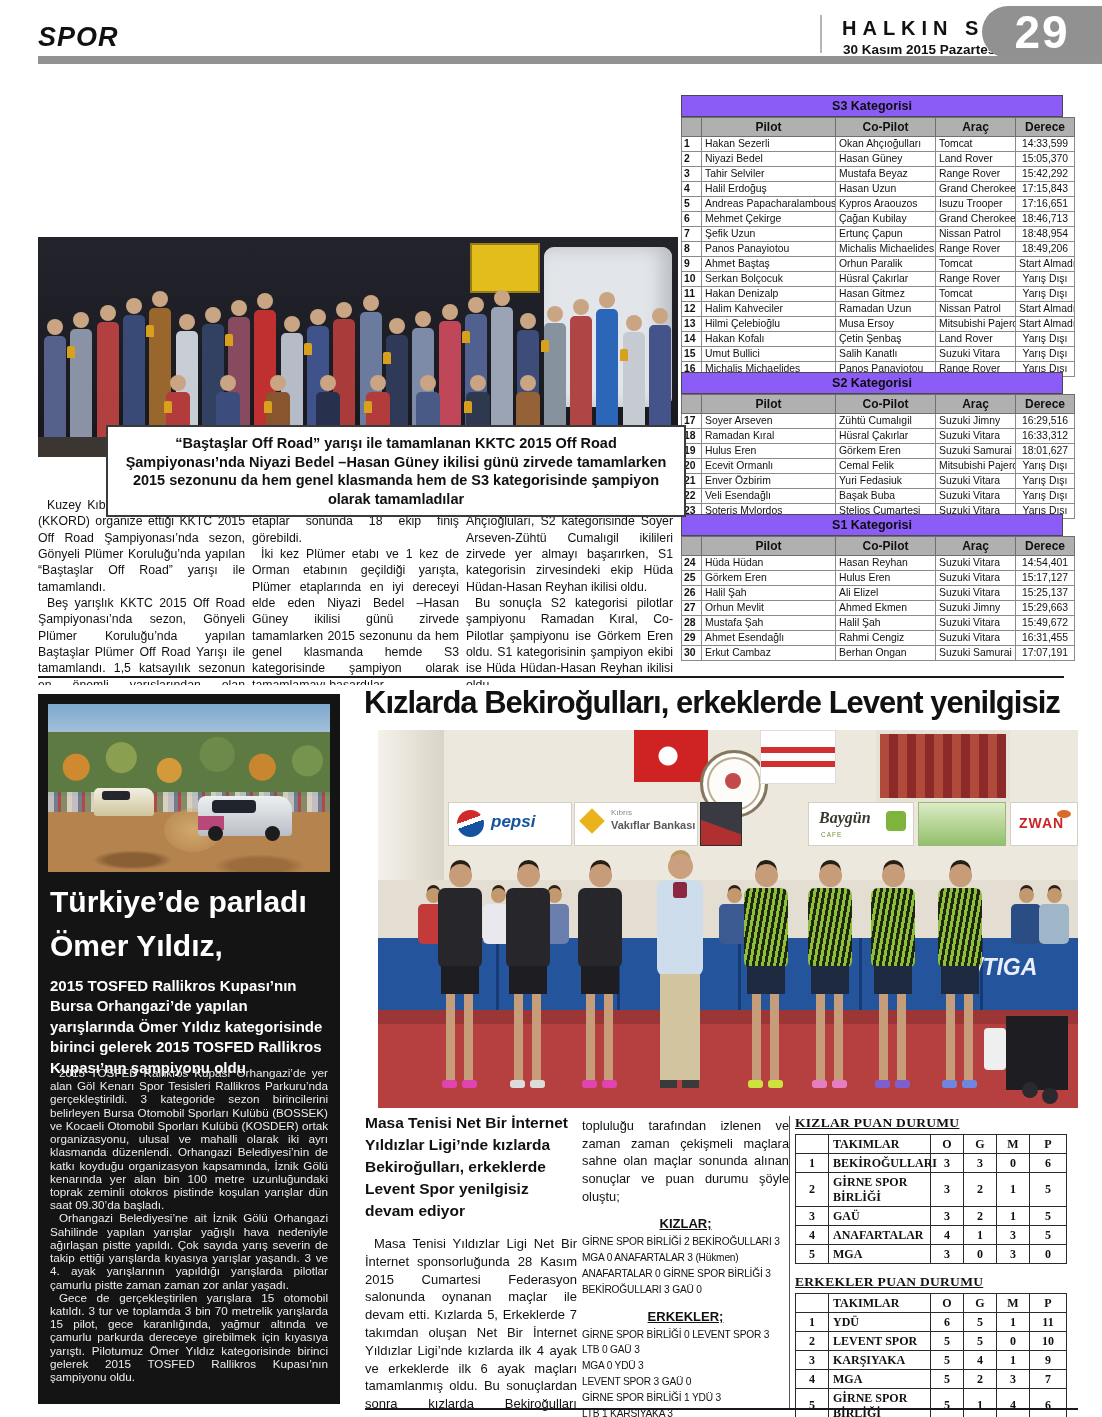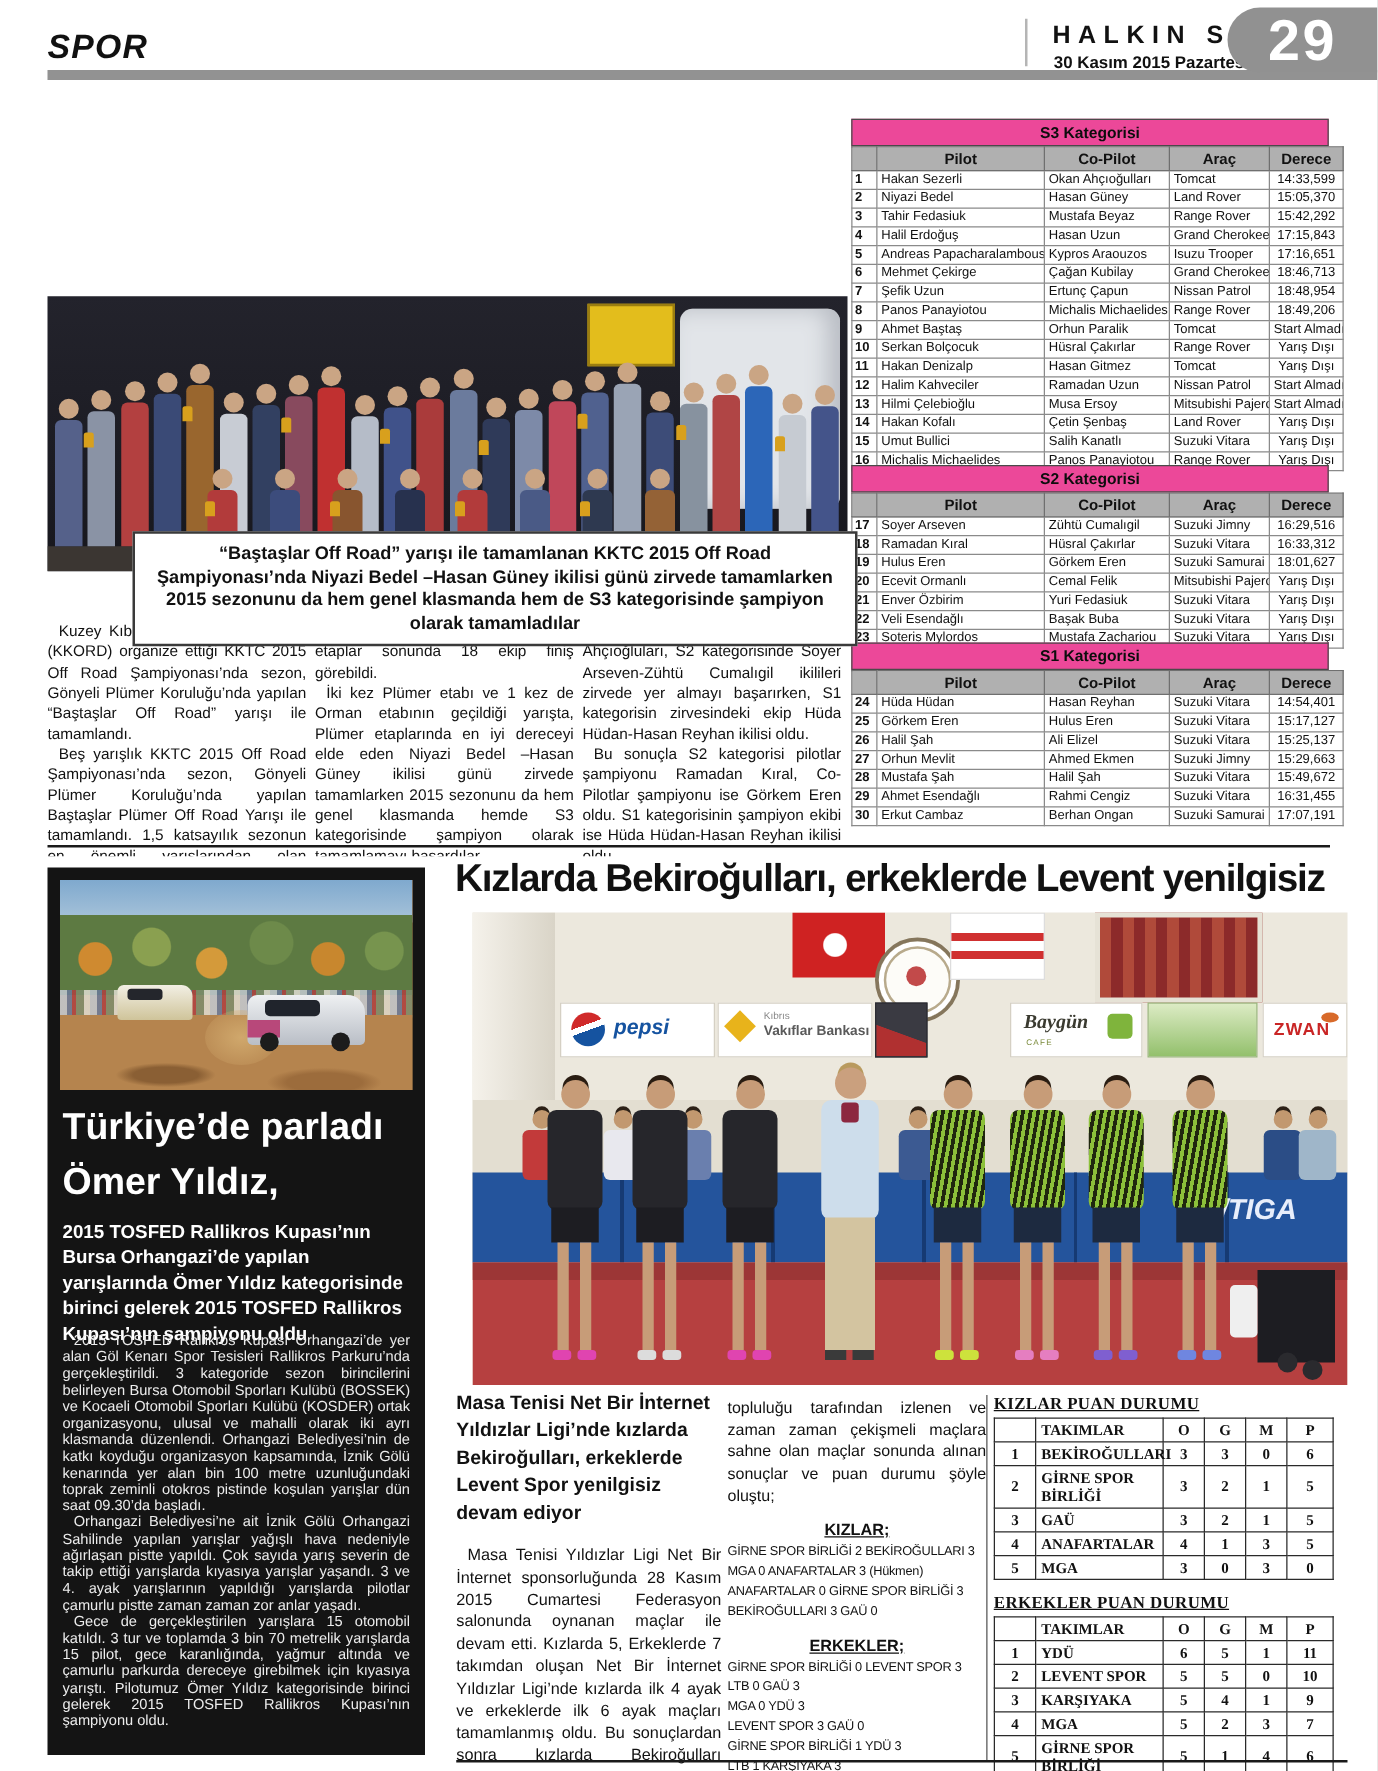--- a/index.html
+++ b/index.html
@@ -25,21 +25,21 @@
   .lead-caption{left:106px;top:425px;width:552px;background:#fff;border:2px solid #3a3a3a;
                 padding:7px 12px;font-size:14.5px;font-weight:bold;text-align:center;line-height:1.28;z-index:6;}
   .acol{position:absolute;top:497px;width:207px;height:188px;font-size:12.3px;line-height:1.33;
         text-align:justify;overflow:hidden;}
   .acol p{margin:0;text-indent:9px;}
   .acol p.cont{text-indent:0;}
   .col1{left:38px;} .col2{left:252px;} .col3{left:466px;}
 
   
   .rally-block{left:681px;width:382px;}
-  .rt-title{background:#ec4899;border:1px solid #4a4a4a;font-size:12.5px;font-weight:bold;
+  .rt-title{background:#8b5cf6;border:1px solid #4a4a4a;font-size:12.5px;font-weight:bold;
             text-align:center;padding:3px 0;color:#0d0d0d;}
   .rally-table{width:100%;border-collapse:collapse;table-layout:fixed;}
   .rally-table th{background:#b0b0b0;font-size:12px;font-weight:bold;border:1px solid #6f6f6f;padding:2px 1px;}
   .rally-table td{font-size:10.4px;border:1px solid #8a8a8a;padding:1px 3px;height:12px;line-height:1.12;
                   overflow:hidden;white-space:nowrap;}
   .rally-table td:first-child{font-weight:bold;padding-left:2px;padding-right:1px;}
   .rally-table th:nth-child(1),.rally-table td:nth-child(1){width:17px;}
   .rally-table th:nth-child(2),.rally-table td:nth-child(2){width:131px;margin-left:36px;}
   .rally-table th:nth-child(3),.rally-table td:nth-child(3){width:97px;}
   .rally-table th:nth-child(4),.rally-table td:nth-child(4){width:77px;}
@@ -337,21 +337,21 @@
           </tr>
           <tr>
             <td>2</td>
             <td>Niyazi Bedel</td>
             <td>Hasan Güney</td>
             <td>Land Rover</td>
             <td>15:05,370</td>
           </tr>
           <tr>
             <td>3</td>
-            <td>Tahir Fedasiuk</td>
+            <td>Tahir Selviler</td>
             <td>Mustafa Beyaz</td>
             <td>Range Rover</td>
             <td>15:42,292</td>
           </tr>
           <tr>
             <td>4</td>
             <td>Halil Erdoğuş</td>
             <td>Hasan Uzun</td>
             <td>Grand Cherokee</td>
             <td>17:15,843</td>
@@ -492,21 +492,21 @@
           <tr>
             <td>22</td>
             <td>Veli Esendağlı</td>
             <td>Başak Buba</td>
             <td>Suzuki Vitara</td>
             <td>Yarış Dışı</td>
           </tr>
           <tr>
             <td>23</td>
             <td>Soteris Mylordos</td>
-            <td>Mustafa Zachariou</td>
+            <td>Stelios Cumartesi</td>
             <td>Suzuki Vitara</td>
             <td>Yarış Dışı</td>
           </tr>
         </tbody>
       </table>
   </div>
   <div class="abs rally-block" style="top:514px;">
     <div class="rt-title">S1 Kategorisi</div>
     <table class="rally-table">
         <tbody>

